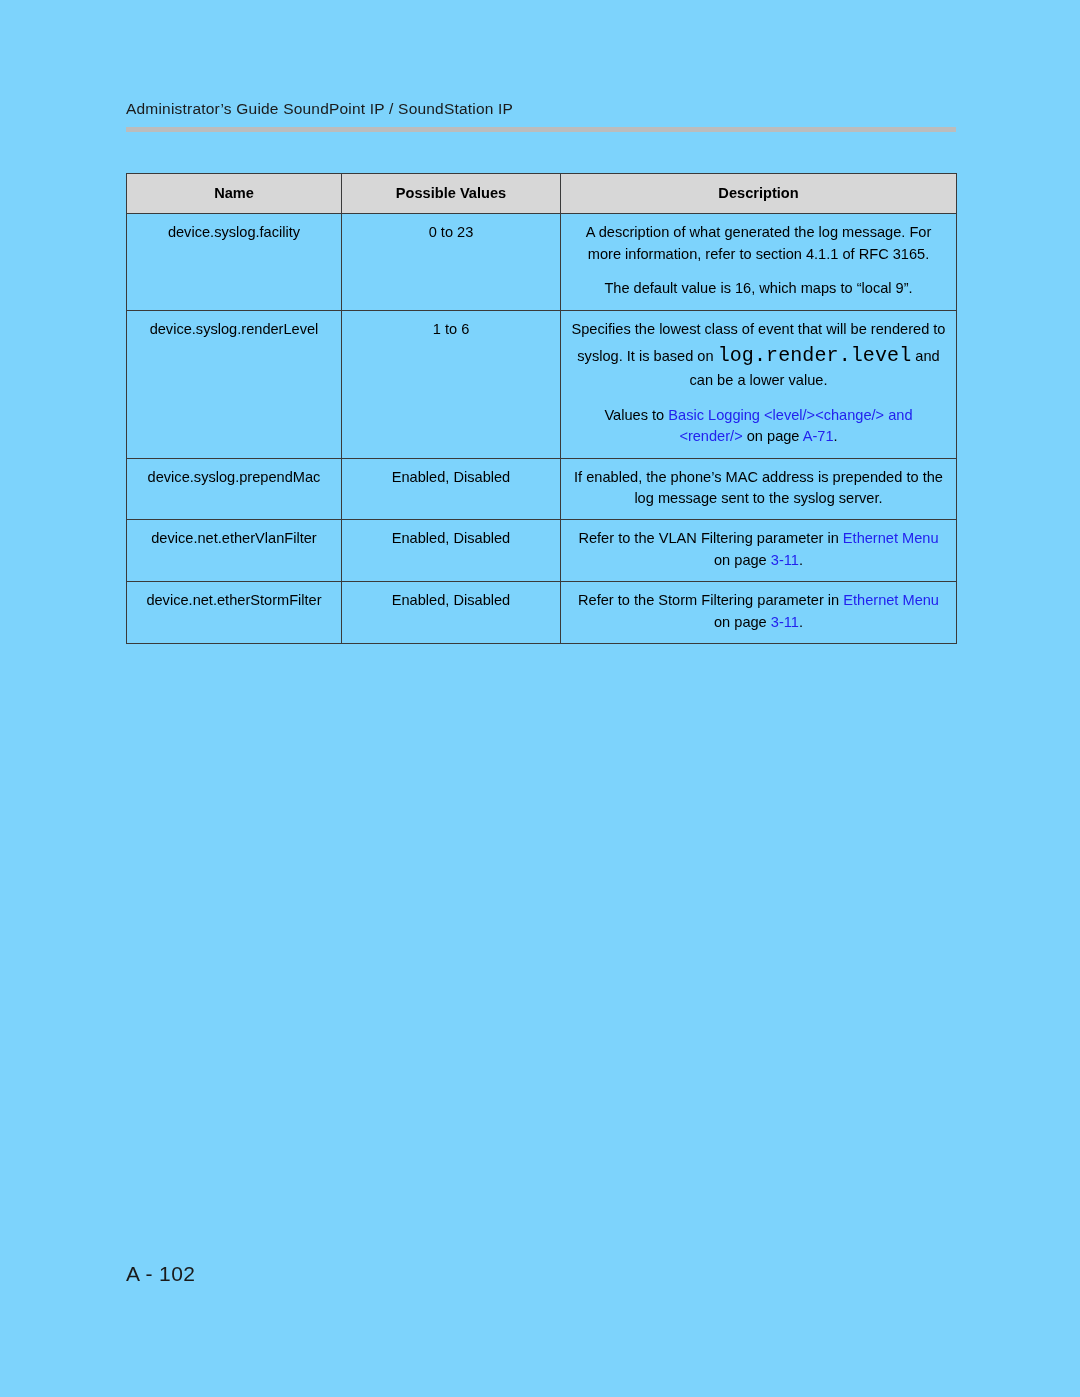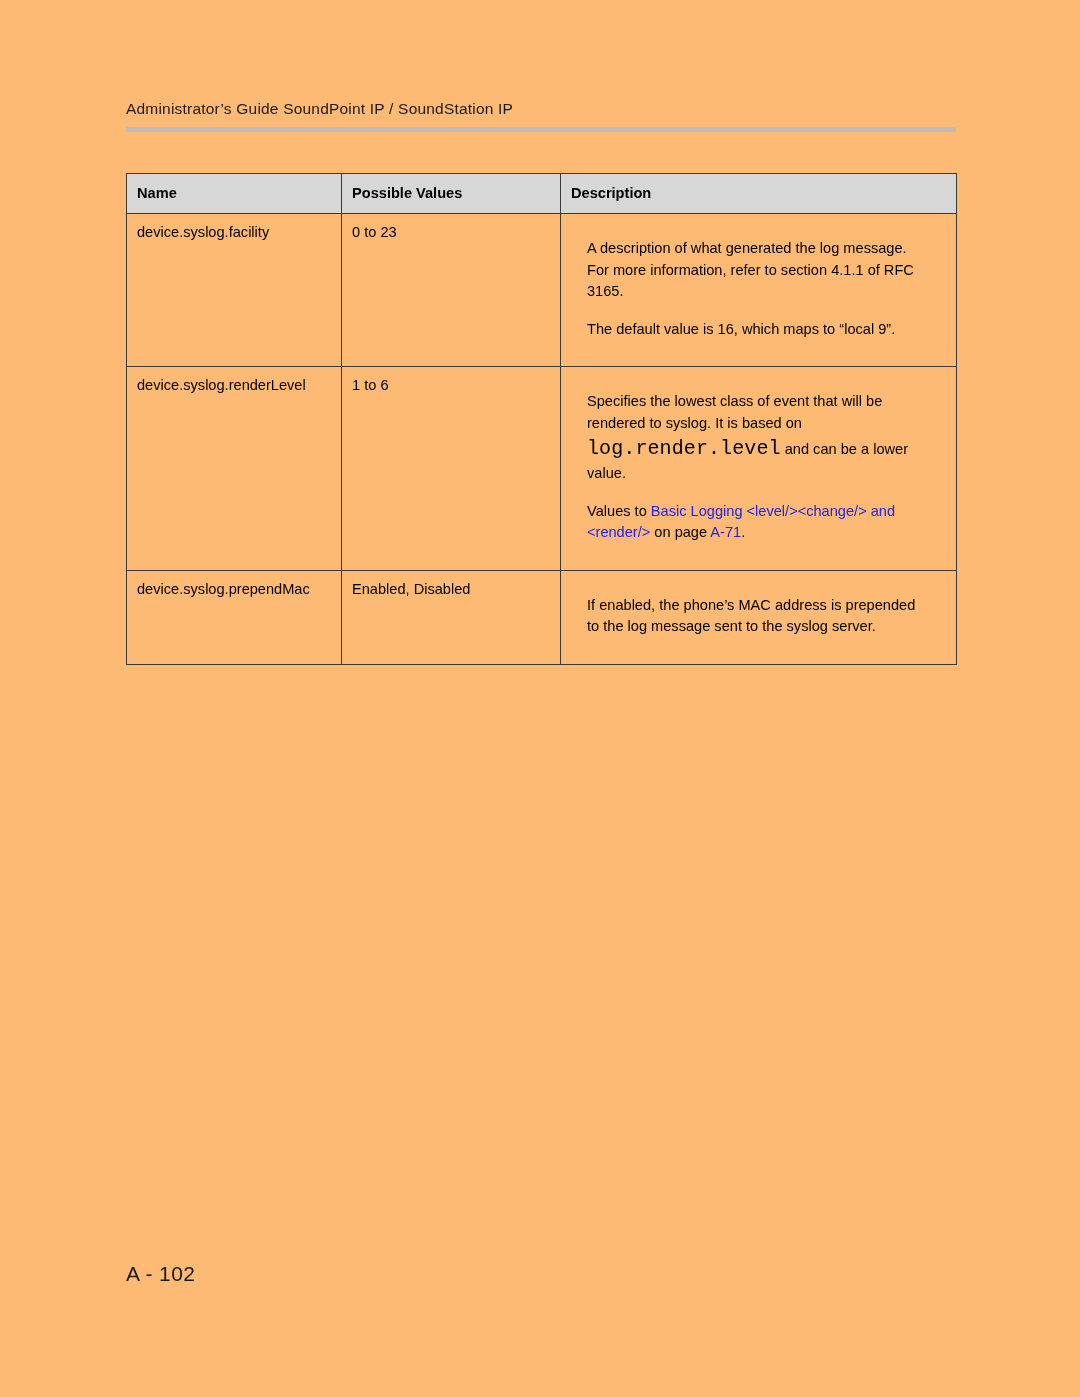--- a/index.html
+++ b/index.html
@@ -12,21 +12,21 @@
     height: 1397px;
     position: relative;
     font-family: "Liberation Sans", sans-serif;
     color: #000000;
     -webkit-font-smoothing: antialiased;
   }
 
   .page {
     position: absolute;
     inset: 0;
-    background: #fdba74;
+    background: #7dd3fc;
   }
 
   
   .running-header {
     position: absolute;
     left: 126px;
     top: 100px;
     width: 830px;
     font-size: 15.5px;
     letter-spacing: 0.2px;
@@ -53,37 +53,37 @@
     border: 1px solid #3a3a3a;
   }
   .param-table col.c-name  { width: 215px; }
   .param-table col.c-vals  { width: 219px; }
   .param-table col.c-desc  { width: 396px; }
 
   .param-table th,
   .param-table td {
     border: 1px solid #3a3a3a;
     vertical-align: top;
-    text-align: left;
+    text-align: center;
     padding: 8px 10px 10px 10px;
     font-size: 14.6px;
     line-height: 1.47;
     color: #000000;
   }
 
   .param-table thead th {
     background: #d7d7d7;
     font-weight: bold;
     font-size: 14.6px;
     padding: 9px 10px 9px 10px;
     border-bottom: 1px solid #3a3a3a;
   }
 
   
-  .cell-p { margin: 16px; }
+  .cell-p { margin: 0; }
   .cell-p + .cell-p { margin-top: 13px; }
 
   
   td.name-cell, td.vals-cell { white-space: nowrap; }
 
   .row-tall td   { height: 78px; }
   .row-xtall td  { height: 98px; }
   .row-short td  { height: 40px; }
 
   
@@ -145,18 +145,32 @@
             <p class="cell-p"><span>Values to </span><span class="link">Basic Logging &lt;level/&gt;&lt;change/&gt; and &lt;render/&gt;</span><span> on page </span><span class="link">A-71</span><span>.</span></p>
           </td>
         </tr>
         <tr class="row-short">
           <td class="name-cell">device.syslog.prependMac</td>
           <td class="vals-cell">Enabled, Disabled</td>
           <td class="desc-cell">
             <p class="cell-p"><span>If enabled, the phone’s MAC address is prepended to the log message sent to the syslog server.</span></p>
           </td>
         </tr>
+        <tr class="row-short">
+          <td class="name-cell">device.net.etherVlanFilter</td>
+          <td class="vals-cell">Enabled, Disabled</td>
+          <td class="desc-cell">
+            <p class="cell-p"><span>Refer to the VLAN Filtering parameter in </span><span class="link">Ethernet Menu</span><span> on page </span><span class="link">3-11</span><span>.</span></p>
+          </td>
+        </tr>
+        <tr class="row-short">
+          <td class="name-cell">device.net.etherStormFilter</td>
+          <td class="vals-cell">Enabled, Disabled</td>
+          <td class="desc-cell">
+            <p class="cell-p"><span>Refer to the Storm Filtering parameter in </span><span class="link">Ethernet Menu</span><span> on page </span><span class="link">3-11</span><span>.</span></p>
+          </td>
+        </tr>
       </tbody>
   </table>
 
   <div class="footer-page">A - 102</div>
 
 </div>
 
 </body></html>

